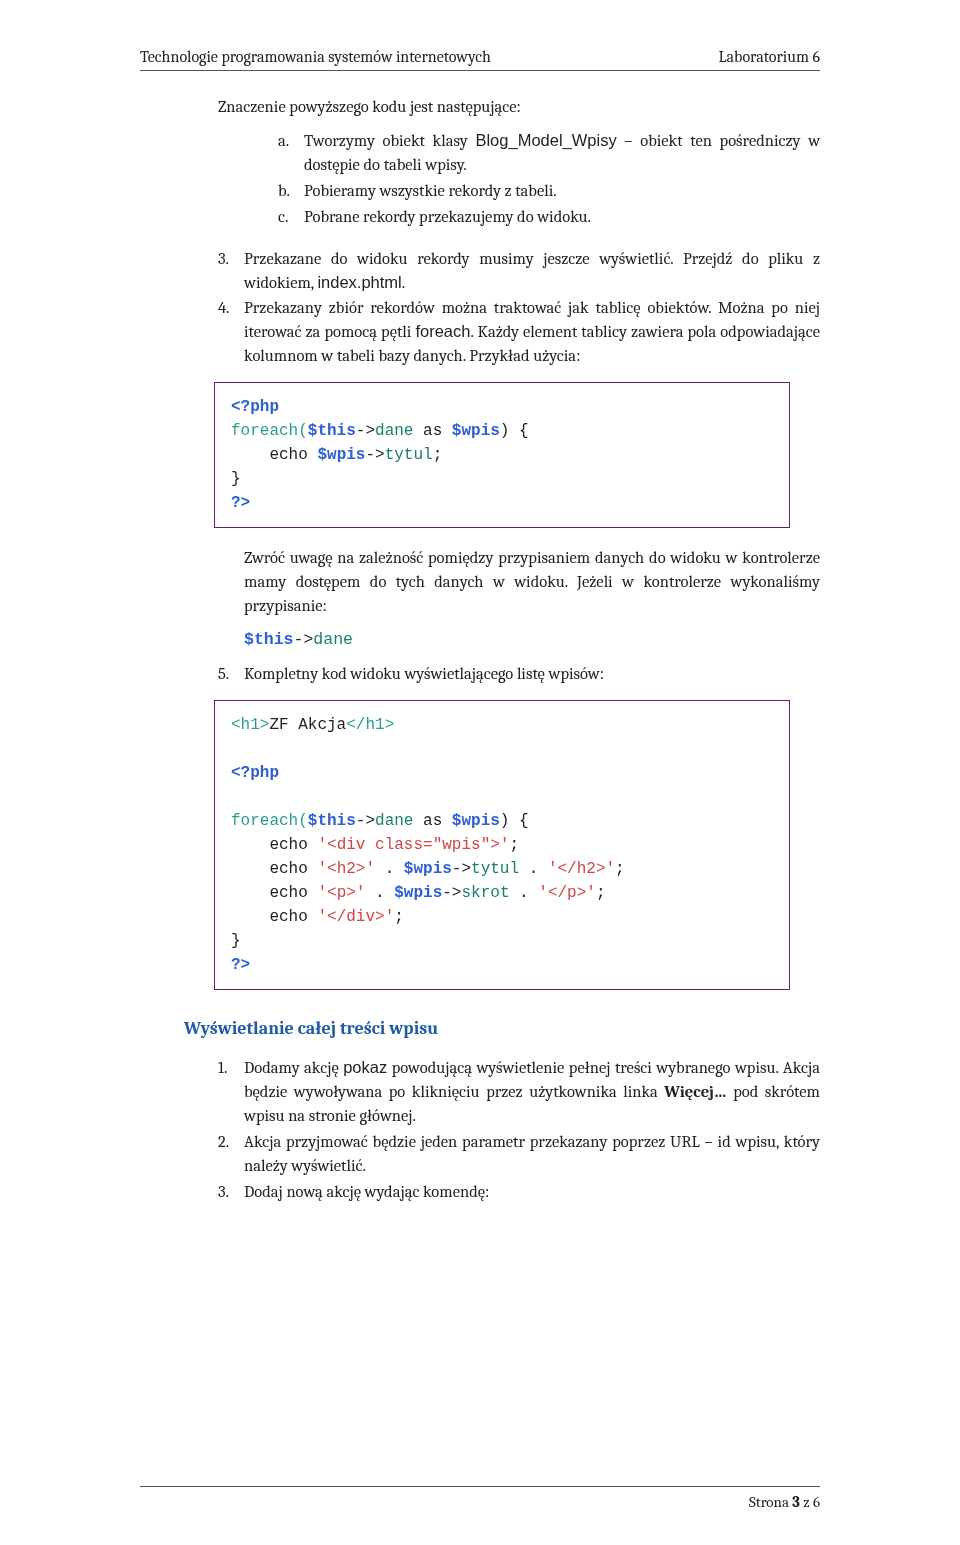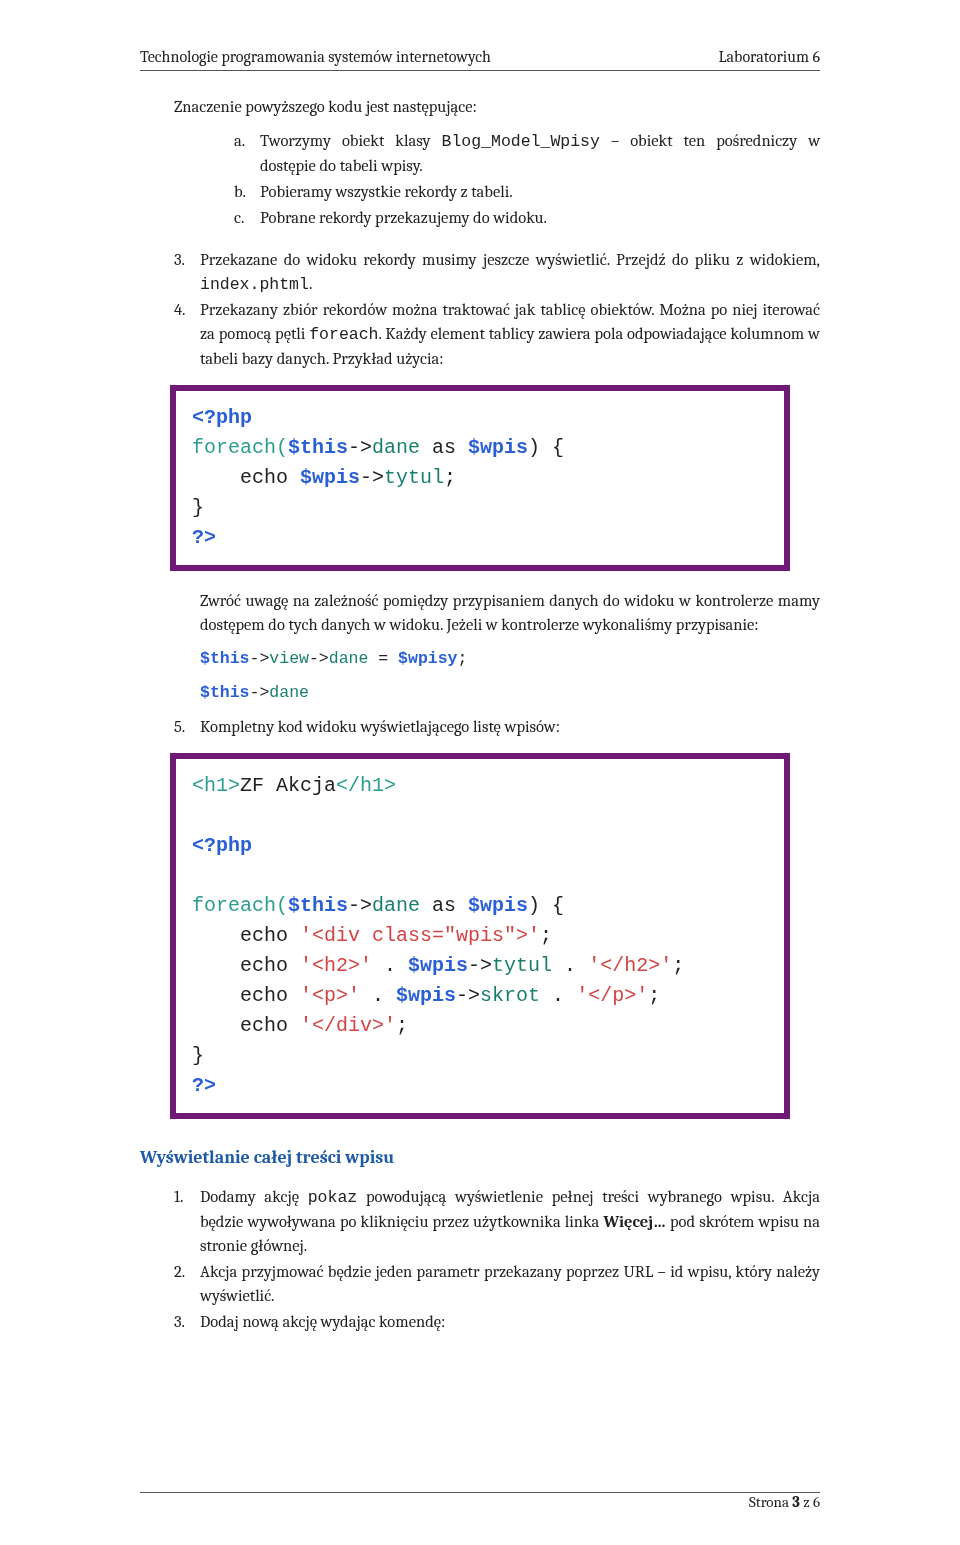--- a/index.html
+++ b/index.html
@@ -21,45 +21,46 @@
     justify-content: space-between;
     font-size: 16px;
     border-bottom: 1px solid #555;
     padding-bottom: 4px;
     margin-bottom: 24px;
   }
   .content {
     font-size: 16.5px;
     line-height: 1.45;
     text-align: justify;
+    margin-left: 44px;
   }
   .list {
     margin: 0 0 8px 0;
     padding-left: 60px;
   }
   .list .item {
     display: flex;
     margin-bottom: 2px;
   }
   .list .item > .marker {
     min-width: 26px;
     flex-shrink: 0;
   }
   .list .item > .body {
     flex: 1;
     text-align: justify;
   }
   .indent-body { padding-left: 34px; text-align: justify; margin-bottom: 10px; }
-  .mono { font-family: Liberation Mono, monospace; }
+  .mono { font-family: Liberation Sans, sans-serif; }
   .code-box {
-    border: 6px solid #701a75;
+    border: 1px solid #701a75;
     margin: 14px 30px 18px 30px;
     padding: 12px 16px;
     font-family: "Courier New", monospace;
-    font-size: 20px;
+    font-size: 16px;
     line-height: 1.5;
     white-space: pre;
     overflow: hidden;
   }
   .cb-blue { color: #2a5fd6; font-weight: bold; }
   .cb-teal { color: #2a9d8f; }
   .cb-func { color: #1a7f6e; }
   .cb-red { color: #d34545; }
   .h2 {
     font-size: 18px;
@@ -67,20 +68,21 @@
     color: #1f5aa8;
     margin: 26px 0 14px 0;
   }
   .ital-bold { font-weight: bold; }
   .footer {
     position: absolute;
     bottom: 34px;
     left: 70px;
     right: 70px;
     border-top: 1px solid #555;
+    padding-top: 6px;
     text-align: right;
     font-size: 15px;
   }
   .footer .bold { font-weight: bold; }
   .inline-code-line {
     padding-left: 34px;
     font-family: "Courier New", monospace;
     margin: 8px 0 10px 0;
   }
 </style>
@@ -133,21 +135,20 @@
     </div>
 
     <div class="code-box"><span class="cb-blue">&lt;?php</span>
 <span class="cb-teal">foreach(</span><span class="cb-blue">$this</span><span>-&gt;</span><span class="cb-func">dane</span><span> as </span><span class="cb-blue">$wpis</span><span>) {</span>
 <span>    echo </span><span class="cb-blue">$wpis</span><span>-&gt;</span><span class="cb-func">tytul</span><span>;</span>
 <span>}</span>
 <span class="cb-blue">?&gt;</span></div>
 
     <div class="indent-body" style="padding-left:60px;">Zwróć uwagę na zależność pomiędzy przypisaniem danych do widoku w kontrolerze mamy dostępem do tych danych w widoku. Jeżeli w kontrolerze wykonaliśmy przypisanie:</div>
 
-    <div class="inline-code-line" style="padding-left:60px;"><span class="cb-blue">$this</span><span>-&gt;</span><span class="cb-func">view</span><span>-&gt;</span><span class="cb-func">dane</span><span> = </span><span class="cb-blue">$wpisy</span><span>;</span></div>
 
 
     <div class="inline-code-line" style="padding-left:60px;"><span class="cb-blue">$this</span><span>-&gt;</span><span class="cb-func">dane</span></div>
 
     <div class="list" style="padding-left:34px;">
       <div class="item">
         <span class="marker">5.</span>
         <span class="body">Kompletny kod widoku wyświetlającego listę wpisów:</span>
       </div>
     </div>

